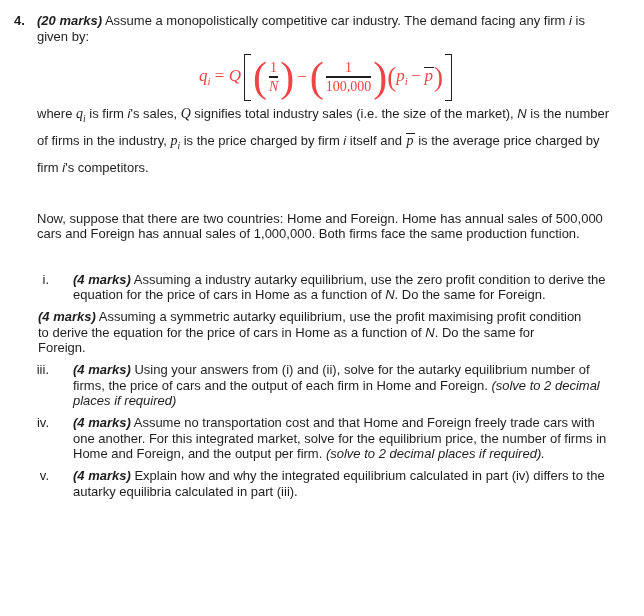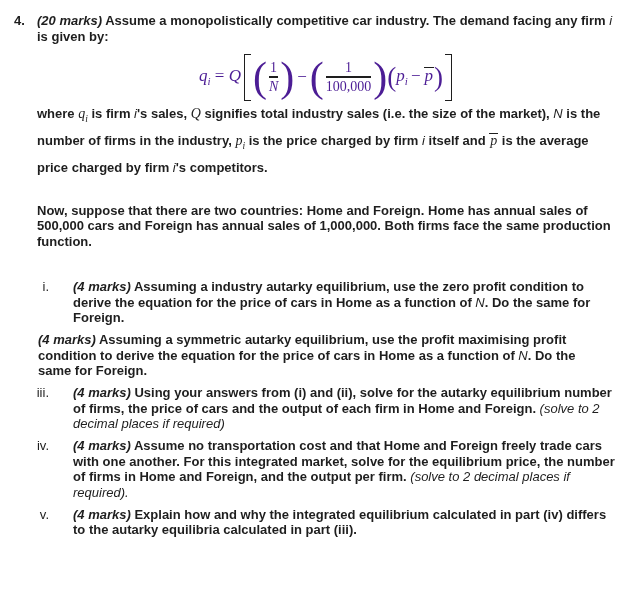--- a/index.html
+++ b/index.html
@@ -9,41 +9,41 @@
     box-sizing:border-box;
     padding:13px 27px 0 14px;
     background:#ffffff;
     color:#1e1e1e;
     font-family:"Liberation Sans", sans-serif;
     font-size:13px;
     line-height:15.5px;
     overflow:hidden;
   }
   
-  .seg-n{font-style:normal;font-weight:700;}
+  .seg-n{font-style:normal;font-weight:400;}
   .seg-bi{font-style:italic;font-weight:700;}
   .seg-i{font-style:italic;}
   .seg-m{font-family:"Liberation Serif", serif;font-style:italic;font-size:14px;}
   .seg-mbar{font-family:"Liberation Serif", serif;font-style:italic;font-size:14px;
             display:inline-block;border-top:1px solid #1e1e1e;line-height:13px;padding:0 1px;}
   .seg-sub{font-family:"Liberation Serif", serif;font-style:italic;font-size:9.5px;}
   
   .title-row{display:flex;}
   .qnum{width:23px;font-weight:700;}
   .title-text{flex:1;}
   
   .para{margin-left:23px;width:580px;}
   .where-para{line-height:21.5px;margin-top:1px;}
   .prod-para{margin-top:24px;}
-  .country-para{margin-top:24px;}
+  .country-para{margin-top:32px;}
   
   .formula-wrap{margin-left:23px;width:580px;height:50px;margin-top:8px;
     display:flex;justify-content:center;align-items:center;}
   .formula-row{display:flex;align-items:center;
-    font-family:"Liberation Serif", serif;font-size:17px;color:#4c1d95;}
+    font-family:"Liberation Serif", serif;font-size:17px;color:#ef4444;}
   .vg{display:inline-block;line-height:normal;white-space:nowrap;}
   .mit{font-style:italic;}
   .msub{font-style:italic;font-size:11px;}
   .mop{padding:0 3px;}
   .sqb{width:7px;height:47px;box-sizing:border-box;}
   .sqb.left {border-left:1.7px solid #1e1e1e;border-top:1.7px solid #1e1e1e;border-bottom:1.7px solid #1e1e1e;margin:0 2px 0 3px;}
   .sqb.right{border-right:1.7px solid #1e1e1e;border-top:1.7px solid #1e1e1e;border-bottom:1.7px solid #1e1e1e;margin:0 3px 0 2px;}
   .bp{font-size:42px;line-height:42px;font-weight:400;}
   .mp{font-size:27px;line-height:27px;}
   .frac{display:inline-flex;flex-direction:column;align-items:center;

